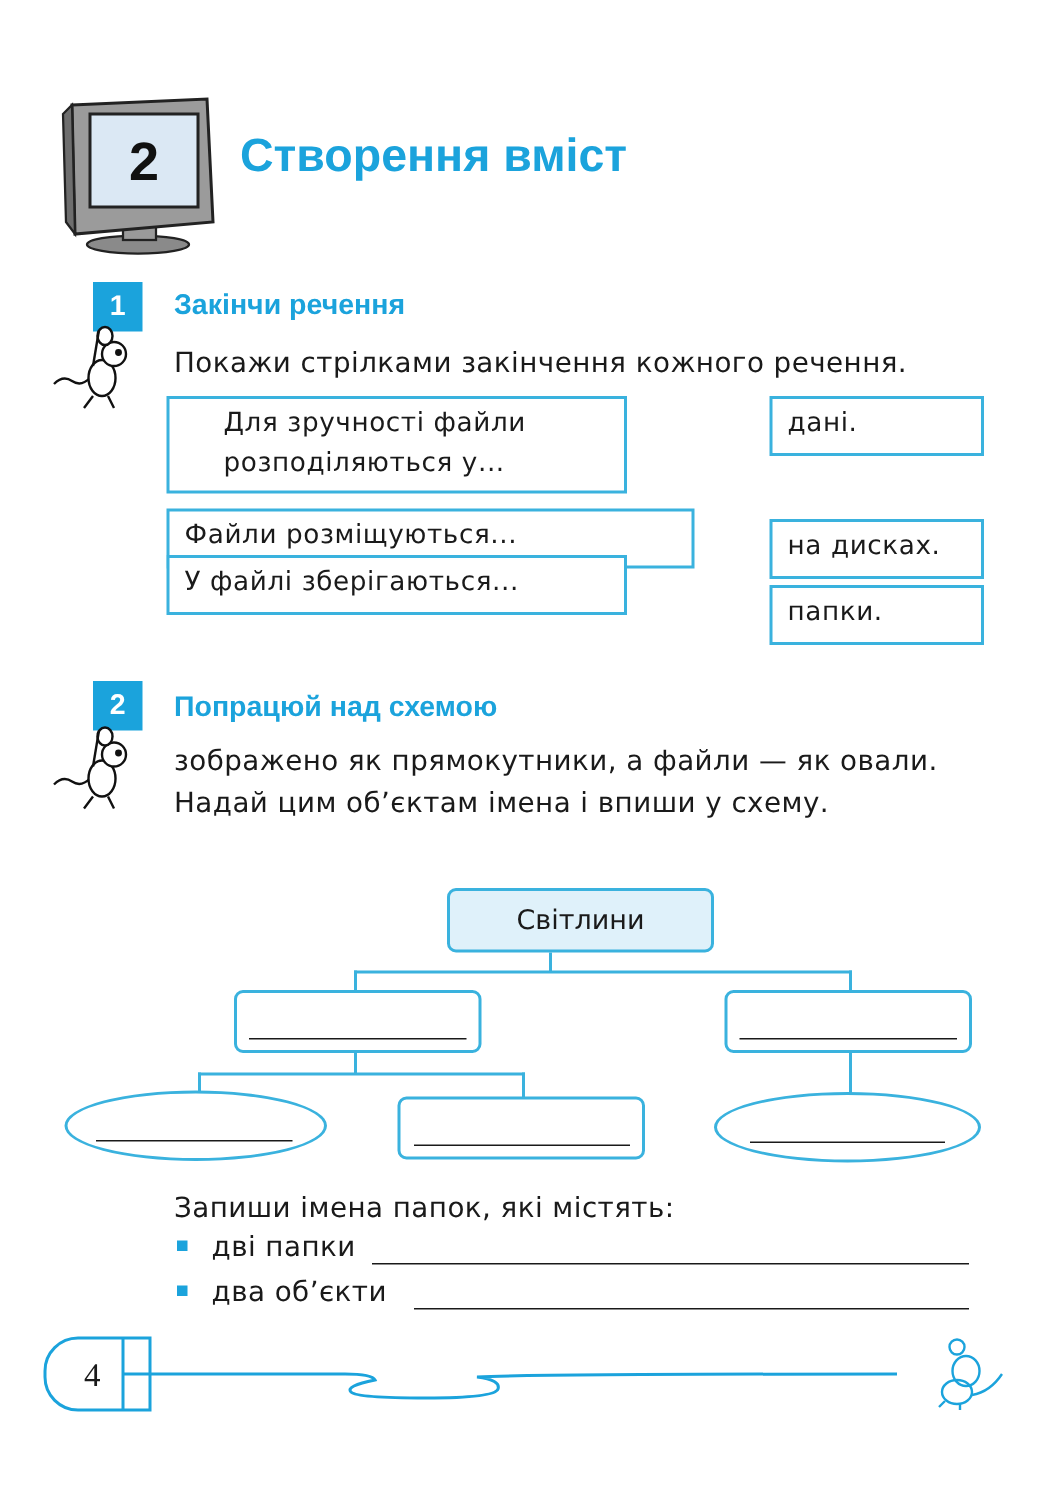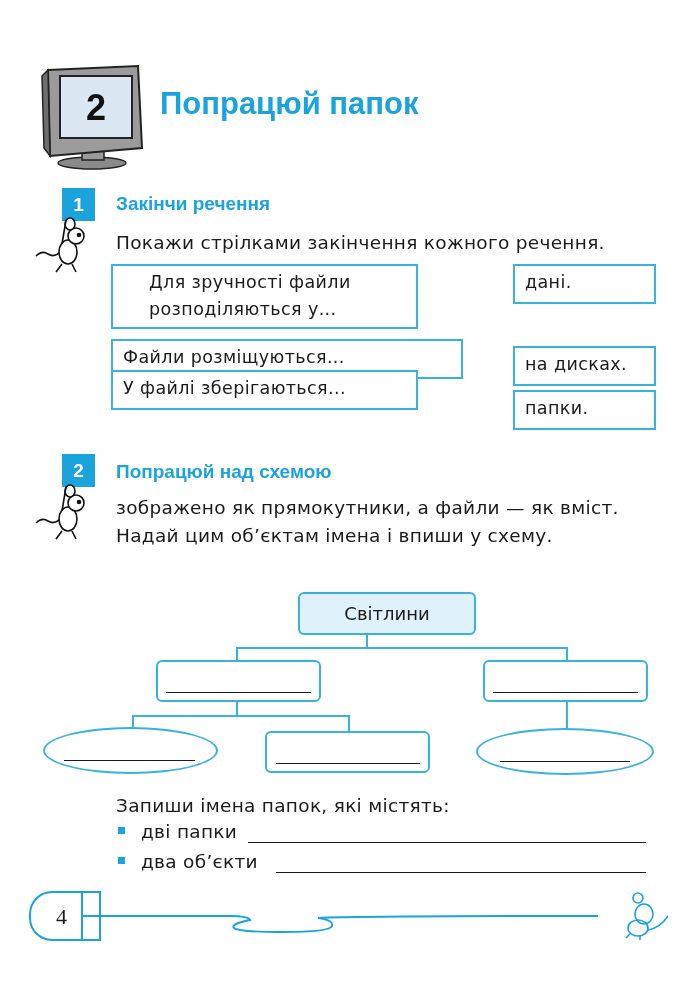--- a/index.html
+++ b/index.html
@@ -30,21 +30,21 @@
 <div class="abs monitor">
   <svg width="110" height="110" viewBox="0 0 110 110">
     <ellipse cx="52" cy="101" rx="34" ry="6" fill="#8a8a8a" stroke="#222" stroke-width="1.5"></ellipse>
     <rect x="42" y="88" width="22" height="10" fill="#9a9a9a" stroke="#222" stroke-width="1.5"></rect>
     <polygon points="8,8 98,4 102,86 10,94" fill="#9b9b9b" stroke="#222" stroke-width="2"></polygon>
     <polygon points="2,14 8,8 10,94 4,86" fill="#6e6e6e" stroke="#222" stroke-width="1.5"></polygon>
     <rect x="20" y="14" width="72" height="62" fill="#dbe8f4" stroke="#222" stroke-width="2"></rect>
     <text x="56" y="58" text-anchor="middle" font-family="Liberation Sans, sans-serif" font-weight="bold" font-size="36" fill="#111">2</text>
   </svg>
 </div>
-<div class="abs lesson-title">Попрацюй папок</div>
+<div class="abs lesson-title">Створення вміст</div>
 
 <div class="abs task-badge" style="left:62px; top:188px;">1</div>
 <div class="abs task-title" style="left:116px; top:193px;">Закінчи речення</div>
 <div class="abs mouse" style="left:32px; top:216px;">
   <svg width="62" height="60" viewBox="0 0 62 60" fill="#fff" stroke="#111" stroke-width="1.6">
     <path d="M4 40 q6 -6 12 -2 q6 4 12 -2" fill="none"></path>
     <ellipse cx="36" cy="36" rx="9" ry="12"></ellipse>
     <circle cx="44" cy="20" r="8"></circle>
     <ellipse cx="38" cy="8" rx="5" ry="6"></ellipse>
     <path d="M30 28 L34 4" fill="none"></path>
@@ -76,21 +76,21 @@
     <path d="M4 40 q6 -6 12 -2 q6 4 12 -2" fill="none"></path>
     <ellipse cx="36" cy="36" rx="9" ry="12"></ellipse>
     <circle cx="44" cy="20" r="8"></circle>
     <ellipse cx="38" cy="8" rx="5" ry="6"></ellipse>
     <path d="M30 28 L34 4" fill="none"></path>
     <path d="M30 48 l-6 8 M40 48 l4 8" fill="none"></path>
     <circle cx="47" cy="19" r="1.5" fill="#111"></circle>
   </svg>
 </div>
 <div class="abs body-text" style="left:116px; top:494px;">
-  <div>зображено як прямокутники, а файли — як вміст.</div>
+  <div>зображено як прямокутники, а файли — як овали.</div>
   <div>Надай цим об’єктам імена і впиши у схему.</div>
 </div>
 
 <div>
   <div class="node root" style="left:298px; top:592px; width:178px; height:43px;">Світлини</div>
 
   <div class="vline" style="left:366px; top:635px; height:13px;"></div>
   <div class="hline" style="left:236px; top:647px; width:332px;"></div>
   <div class="vline" style="left:236px; top:647px; height:13px;"></div>
   <div class="vline" style="left:566px; top:647px; height:13px;"></div>

